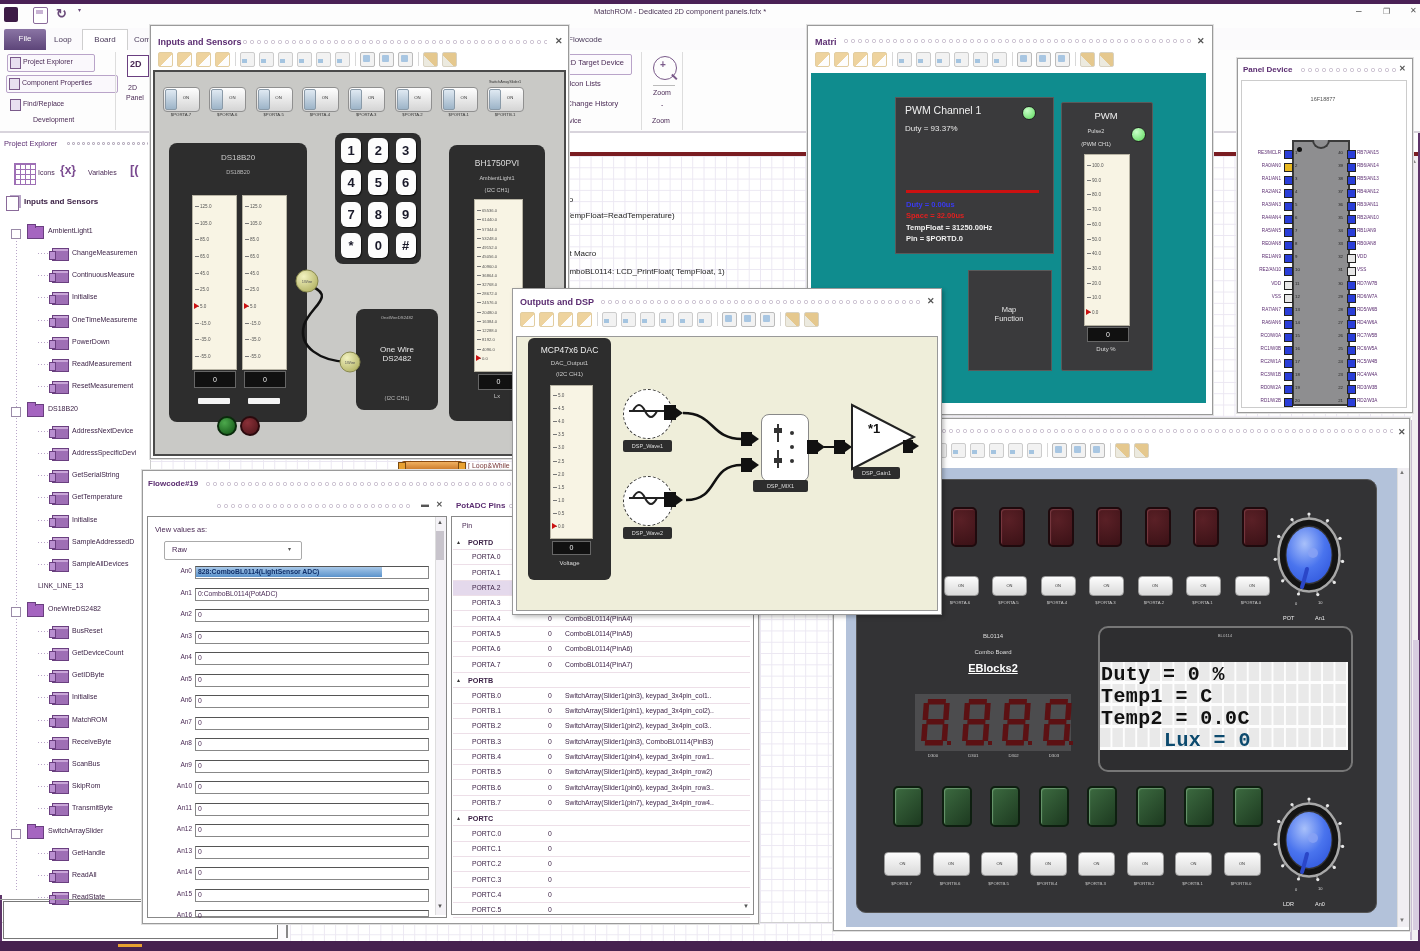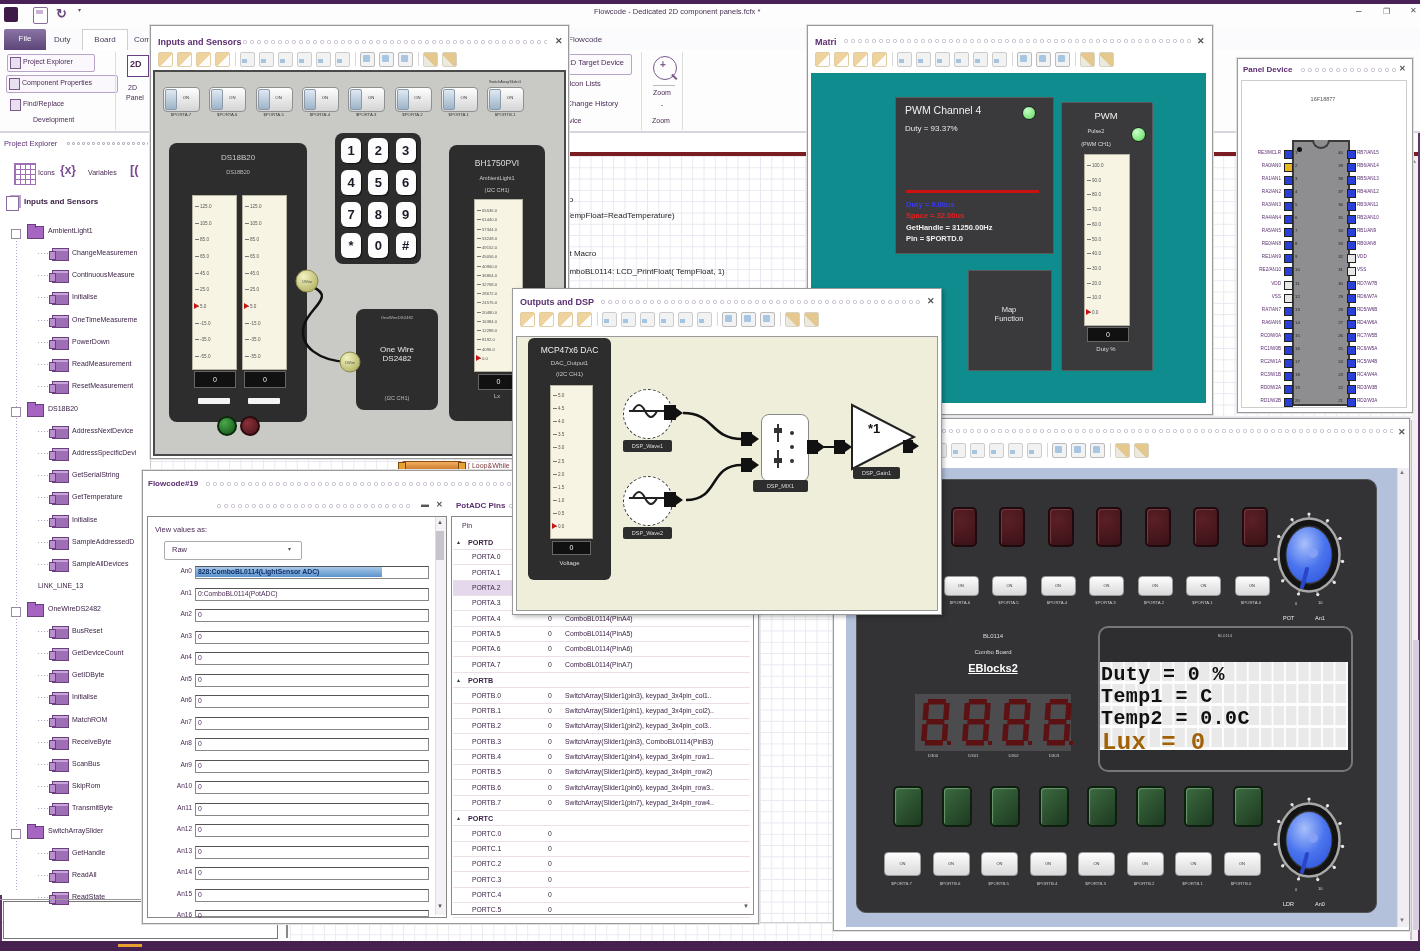--- a/index.html
+++ b/index.html
@@ -26,30 +26,30 @@
 .rled{position:absolute;background:radial-gradient(circle at 35% 30%,#5a2026,#3a1116);border:2px solid #1f0a0d;border-radius:5px;box-shadow:inset 1px 1px 1px #7a3a42;}
 </style></head><body>
 <div id="root">
 <div class="abs" style="left:0px;top:0px;width:1420px;height:4px;background:#4a2156;"></div>
 <div class="abs" style="left:0px;top:4px;width:1420px;height:24px;background:#fdfdfd;"></div>
 <div class="abs" style="left:4px;top:7px;width:14px;height:15px;background:#3d1b46;border-radius:2px;"></div>
 <div class="abs" style="left:33px;top:7px;width:13px;height:15px;background:#fff;border:1.5px solid #8a6a9a;border-radius:2px;"></div>
 <div class="abs" style="left:36px;top:10px;width:7px;height:4px;background:#c9b4d4;"></div>
 <div class="abs" style="left:56px;top:6px;font-size:13px;color:#6a4a7a;font-weight:bold;white-space:nowrap;">↻</div>
 <div class="abs" style="left:78px;top:6px;font-size:6px;color:#6a4a7a;font-weight:normal;white-space:nowrap;">▾</div>
-<div class="abs" style="left:594px;top:7px;font-size:7.5px;color:#4a3355;font-weight:normal;white-space:nowrap;">Flowcode - Dedicated 2D component panels.fcfx *</div>
+<div class="abs" style="left:594px;top:7px;font-size:7.5px;color:#4a3355;font-weight:normal;white-space:nowrap;">MatchROM - Dedicated 2D component panels.fcfx *</div>
 <div class="abs" style="left:1356px;top:5px;font-size:10px;color:#555;font-weight:normal;white-space:nowrap;">–</div>
 <div class="abs" style="left:1383px;top:7px;font-size:8px;color:#555;font-weight:normal;white-space:nowrap;">❐</div>
 <div class="abs" style="left:1410px;top:6px;font-size:8px;color:#555;font-weight:normal;white-space:nowrap;">✕</div>
 <div class="abs" style="left:1369px;top:37px;font-size:8px;color:#6a4a7a;font-weight:normal;white-space:nowrap;">⌃</div>
 <div class="abs" style="left:1381px;top:36px;width:12px;height:12px;border-radius:50%;background:#5b2d71;color:#fff;font-size:9px;text-align:center;line-height:12px;font-weight:bold;">?</div>
 <div class="abs" style="left:1397px;top:37px;font-size:7.5px;color:#5b2d71;font-weight:normal;white-space:nowrap;">Style</div>
 <div class="abs" style="left:0px;top:28px;width:1420px;height:22px;background:#fbfafc;"></div>
 <div class="abs" style="left:4px;top:29px;width:42px;height:21px;background:linear-gradient(#8a74a4,#5d4579);border-radius:2px 2px 0 0;color:#fff;font-size:8px;text-align:center;line-height:20px;">File</div>
-<div class="abs" style="left:54px;top:35px;font-size:8px;color:#4a3a5a;font-weight:normal;white-space:nowrap;">Duty</div>
+<div class="abs" style="left:54px;top:35px;font-size:8px;color:#4a3a5a;font-weight:normal;white-space:nowrap;">Loop</div>
 <div class="abs" style="left:82px;top:29px;width:44px;height:21px;background:#fff;border:1px solid #cfcfcf;border-bottom:none;color:#4a3a5a;font-size:8px;text-align:center;line-height:20px;">Board</div>
 <div class="abs" style="left:134px;top:35px;font-size:8px;color:#4a3a5a;font-weight:normal;white-space:nowrap;">Comp</div>
 <div class="abs" style="left:568px;top:35px;font-size:8px;color:#4a3a5a;font-weight:normal;white-space:nowrap;">Flowcode</div>
 <div class="abs" style="left:0px;top:50px;width:1420px;height:83px;background:#fdfdfd;"></div>
 <div class="abs" style="left:0px;top:131px;width:1420px;height:2px;background:#d8d4dc;"></div>
 <div class="abs" style="left:7px;top:54px;width:86px;height:16px;background:#faf8fc;border:1px solid #b9a4c9;border-radius:2px;"></div>
 <div class="abs" style="left:10px;top:57px;width:9px;height:10px;background:#e8e0f0;border:1px solid #7a5a8a;"></div>
 <div class="abs" style="left:23px;top:58px;font-size:7px;color:#4a2a55;font-weight:normal;white-space:nowrap;">Project Explorer</div>
 <div class="abs" style="left:6px;top:75px;width:110px;height:16px;background:#faf8fc;border:1px solid #b9a4c9;border-radius:2px;"></div>
 <div class="abs" style="left:9px;top:78px;width:9px;height:10px;background:#e8e0f0;border:1px solid #7a5a8a;"></div>
@@ -347,21 +347,21 @@
 <div class="lbl" style="left:918.0px;top:753px;width:30px;text-align:center;font-size:4.3px;color:#ccc;z-index:12;">D300</div>
 <div class="lbl" style="left:958.3px;top:753px;width:30px;text-align:center;font-size:4.3px;color:#ccc;z-index:12;">D301</div>
 <div class="lbl" style="left:998.6px;top:753px;width:30px;text-align:center;font-size:4.3px;color:#ccc;z-index:12;">D302</div>
 <div class="lbl" style="left:1038.9px;top:753px;width:30px;text-align:center;font-size:4.3px;color:#ccc;z-index:12;">D303</div>
 <div class="abs" style="left:1098px;top:626px;width:251px;height:142px;background:#2e2e30;border:2px solid #777;border-radius:10px;z-index:12;"></div>
 <div class="lbl" style="left:1150px;top:633px;width:150px;text-align:center;font-size:4.3px;color:#bbb;z-index:12;">BL0114</div>
 <div class="abs" style="left:1100px;top:662px;width:248px;height:88px;background:#e9e9e9;background-image:linear-gradient(90deg,transparent 0 10.4px,#fdfdfd 10.4px),linear-gradient(transparent 0 19.5px,#fdfdfd 19.5px);background-size:12.4px 22px;z-index:12;"></div>
 <div class="lbl" style="left:1101px;top:663px;font-family:'Liberation Mono',monospace;font-weight:bold;font-size:20px;letter-spacing:0.4px;color:#111;z-index:12;">Duty&nbsp;=&nbsp;0&nbsp;%</div>
 <div class="lbl" style="left:1101px;top:685px;font-family:'Liberation Mono',monospace;font-weight:bold;font-size:20px;letter-spacing:0.4px;color:#111;z-index:12;">Temp1&nbsp;=&nbsp;C</div>
 <div class="lbl" style="left:1101px;top:707px;font-family:'Liberation Mono',monospace;font-weight:bold;font-size:20px;letter-spacing:0.4px;color:#111;z-index:12;">Temp2&nbsp;=&nbsp;0.0C</div>
-<div class="lbl" style="left:1102px;top:729px;font-family:'Liberation Mono',monospace;font-weight:bold;font-size:24px;letter-spacing:0.4px;color:#a16207;z-index:12;">Lux&nbsp;=&nbsp;0</div>
+<div class="lbl" style="left:1164px;top:729px;font-family:'Liberation Mono',monospace;font-weight:bold;font-size:20px;letter-spacing:0.4px;color:#0c4a6e;z-index:12;">Lux&nbsp;=&nbsp;0</div>
 <div class="abs" style="z-index:12;">
 <svg class="abs" style="left:1271px;top:511px;" width="76" height="88" viewBox="0 0 76 88">
 <g stroke="#8a8a8a" stroke-width="2">
 <line x1="38.0" y1="11.0" x2="38.0" y2="4.0"></line>
 <line x1="52.7" y1="16.3" x2="56.0" y2="10.5"></line>
 <line x1="62.7" y1="30.6" x2="68.1" y2="27.7"></line>
 <line x1="64.7" y1="49.2" x2="70.6" y2="50.3"></line>
 <line x1="58.1" y1="66.1" x2="62.5" y2="70.8"></line>
 <line x1="45.0" y1="75.9" x2="46.5" y2="82.6"></line>
 <line x1="29.7" y1="75.4" x2="27.8" y2="82.0"></line>
@@ -500,27 +500,27 @@
 <div class="ico" style="left:1036px;top:52px;background:#f2f2f2;border:1px solid #bbb;"></div>
 <div class="abs" style="left:1039px;top:55px;width:7px;height:7px;background:#a8c6e2;border-radius:1px;"></div>
 <div class="ico" style="left:1055px;top:52px;background:#f2f2f2;border:1px solid #bbb;"></div>
 <div class="abs" style="left:1058px;top:55px;width:7px;height:7px;background:#a8c6e2;border-radius:1px;"></div>
 <div class="tsep" style="left:1075px;top:52px;height:14px;"></div>
 <div class="ico" style="left:1080px;top:52px;background:linear-gradient(45deg,#eceadf 40%,#e5c88e 40%);border:1px solid #d8d2c2;"></div>
 <div class="ico" style="left:1099px;top:52px;background:linear-gradient(45deg,#eceadf 40%,#e5c88e 40%);border:1px solid #d8d2c2;"></div>
 </div>
 <div class="abs" style="left:811px;top:73px;width:395px;height:330px;background:#0f8c8e;z-index:20;"></div>
 <div class="abs" style="left:895px;top:97px;width:157px;height:155px;background:#3a3a3c;border:1px solid #5a5a5a;z-index:21;"></div>
-<div class="lbl" style="left:905px;top:104px;font-size:10.5px;color:#f0f0f0;z-index:21;">PWM Channel 4</div>
+<div class="lbl" style="left:905px;top:104px;font-size:10.5px;color:#f0f0f0;z-index:21;">PWM Channel 1</div>
 <div class="abs" style="left:1022px;top:106px;width:12px;height:12px;border-radius:50%;background:radial-gradient(circle at 35% 30%,#c8ffc8,#5ad85a);border:1px solid #222;z-index:21;"></div>
 <div class="lbl" style="left:905px;top:124px;font-size:8px;color:#e8e8e8;z-index:21;">Duty = 93.37%</div>
 <div class="abs" style="left:906px;top:190px;width:133px;height:2.5px;background:#cc1111;z-index:21;"></div>
 <div class="lbl" style="left:906px;top:200px;font-size:7.5px;font-weight:bold;color:#3a3af0;z-index:21;">Duty = 0.00us</div>
 <div class="lbl" style="left:906px;top:211px;font-size:7.5px;font-weight:bold;color:#e02020;z-index:21;">Space = 32.00us</div>
-<div class="lbl" style="left:906px;top:223px;font-size:7.5px;font-weight:bold;color:#f0f0f0;z-index:21;">GetHandle = 31250.00Hz</div>
+<div class="lbl" style="left:906px;top:223px;font-size:7.5px;font-weight:bold;color:#f0f0f0;z-index:21;">TempFloat = 31250.00Hz</div>
 <div class="lbl" style="left:906px;top:234px;font-size:7.5px;font-weight:bold;color:#f0f0f0;z-index:21;">Pin = $PORTD.0</div>
 <div class="abs" style="left:1061px;top:102px;width:90px;height:267px;background:#3a3a3c;border:1px solid #5a5a5a;border-radius:2px;z-index:21;"></div>
 <div class="lbl" style="left:1061px;top:110px;width:90px;text-align:center;font-size:9.5px;color:#f0f0f0;z-index:21;">PWM</div>
 <div class="lbl" style="left:1061px;top:128px;width:70px;text-align:center;font-size:5.5px;color:#ddd;z-index:21;">Pulse2</div>
 <div class="lbl" style="left:1061px;top:141px;width:70px;text-align:center;font-size:5.5px;color:#ddd;z-index:21;">(PWM CH1)</div>
 <div class="abs" style="left:1131px;top:127px;width:13px;height:13px;border-radius:50%;background:radial-gradient(circle at 35% 30%,#c8ffc8,#5ad85a);border:1px solid #222;z-index:21;"></div>
 <div class="abs" style="z-index:21;">
 <div class="scale" style="left:1084px;top:154px;width:44px;height:170px;"></div>
 <div class="abs" style="left:1087px;top:165.15px;width:4px;height:1px;background:#777;"></div>
 <div class="tick" style="left:1092px;top:163.15px;font-size:4.6px;color:#555;">100.0</div>

